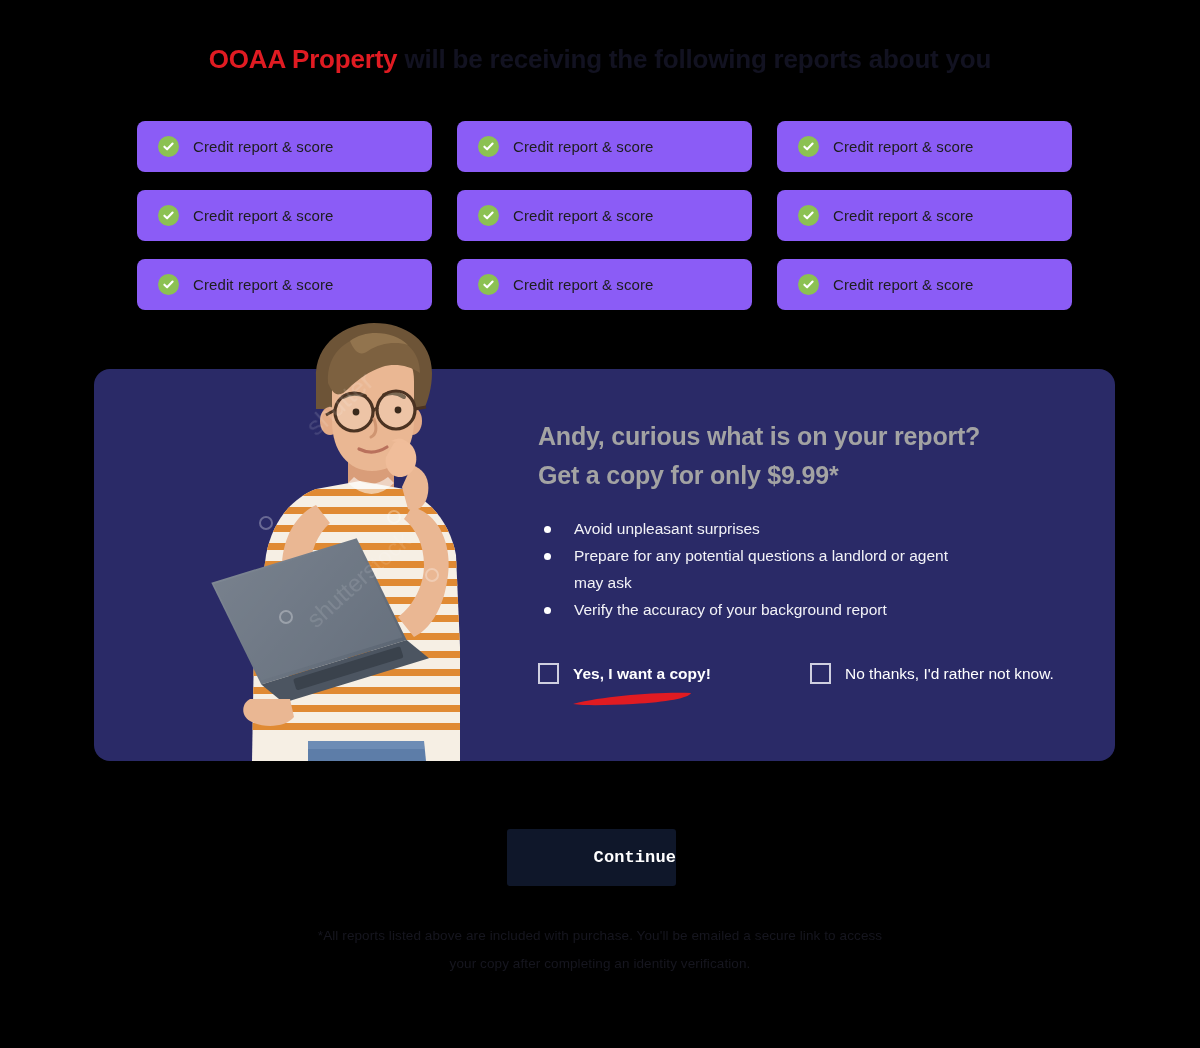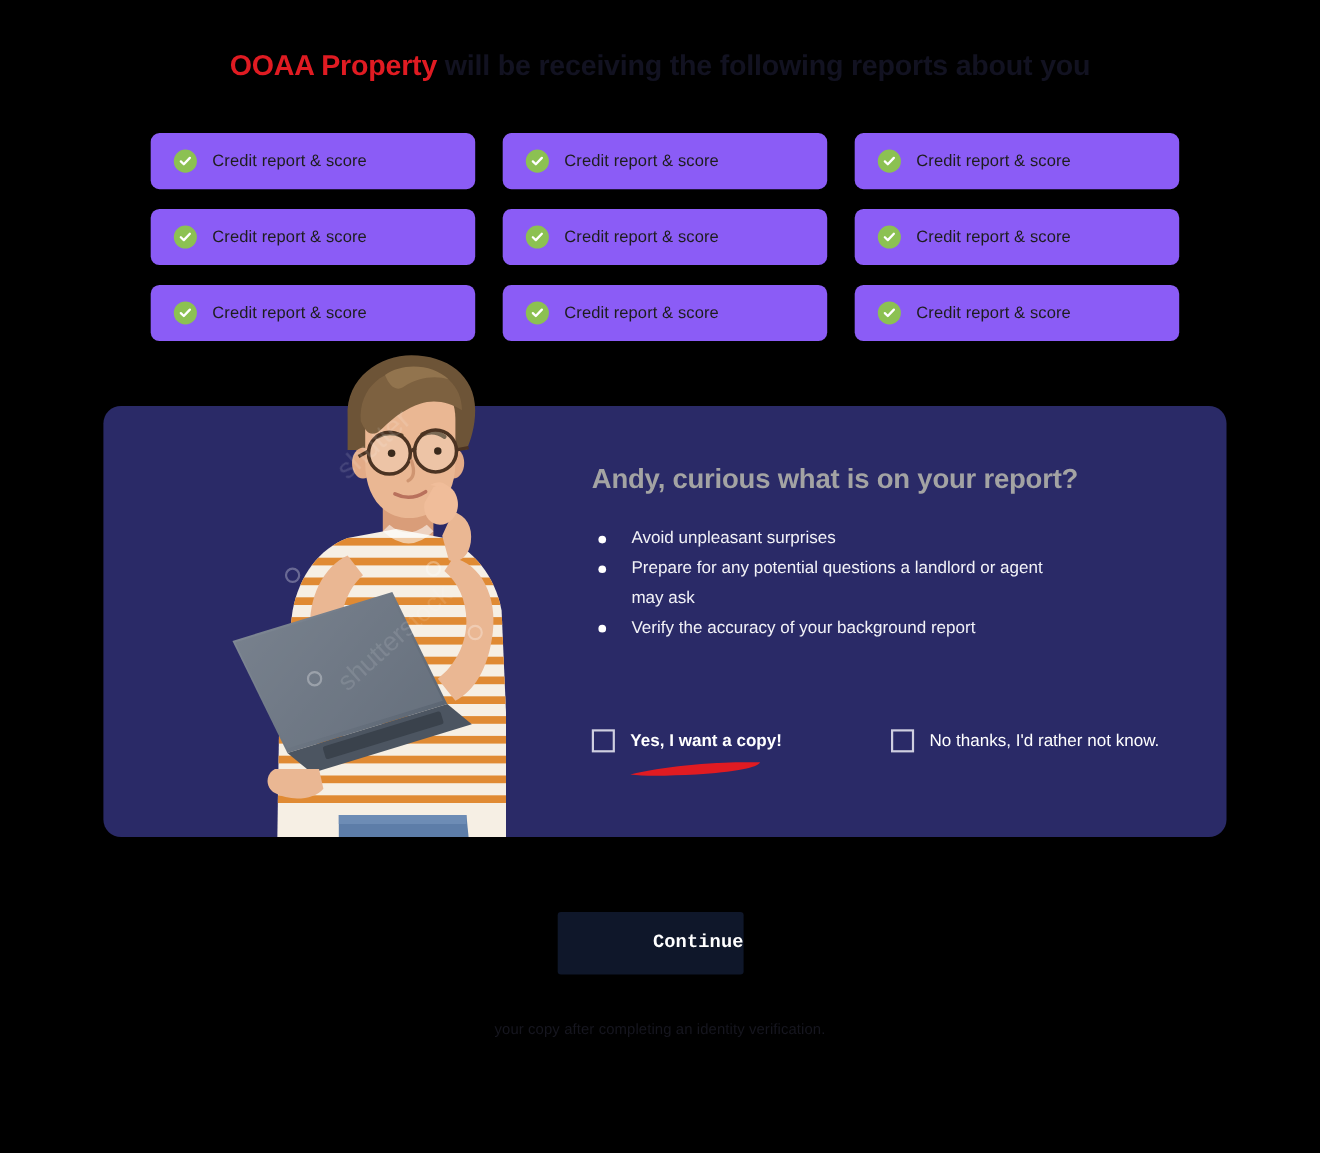--- a/index.html
+++ b/index.html
@@ -396,20 +396,21 @@
           <circle cx="68" cy="206" r="6"></circle>
             <circle cx="196" cy="200" r="6"></circle>
           <circle cx="88" cy="300" r="6"></circle>
             <circle cx="234" cy="258" r="6"></circle>
         </g>
       </svg>
     </div>
 
     <div class="promo-content">
       <div class="promo-title">Andy, curious what is on your report?</div>
+      <div class="promo-title">Get a copy for only $9.99*</div>
       <ul class="promo-bullets">
         <li>Avoid unpleasant surprises</li>
         <li>Prepare for any potential questions a landlord or agent may ask</li>
         <li>Verify the accuracy of your background report</li>
       </ul>
     </div>
 
     <div class="promo-choices">
       <div class="choice yes">
         <span class="checkbox"></span>
@@ -424,16 +425,17 @@
         <span class="checkbox"></span>
         <span class="choice-label">No thanks, I'd rather not know.</span>
       </div>
     </div>
 
   </div>
 
   <button class="continue-btn">Continue</button>
 
   <div class="footnote">
+    <span>*All reports listed above are included with purchase. You'll be emailed a secure link to access</span>
     <span>your copy after completing an identity verification.</span>
   </div>
 
 </div>
 
 </body></html>

